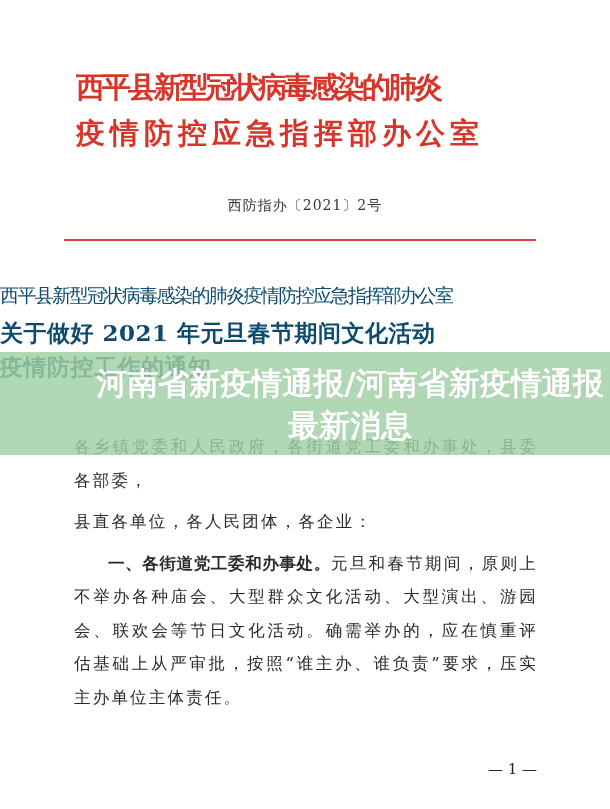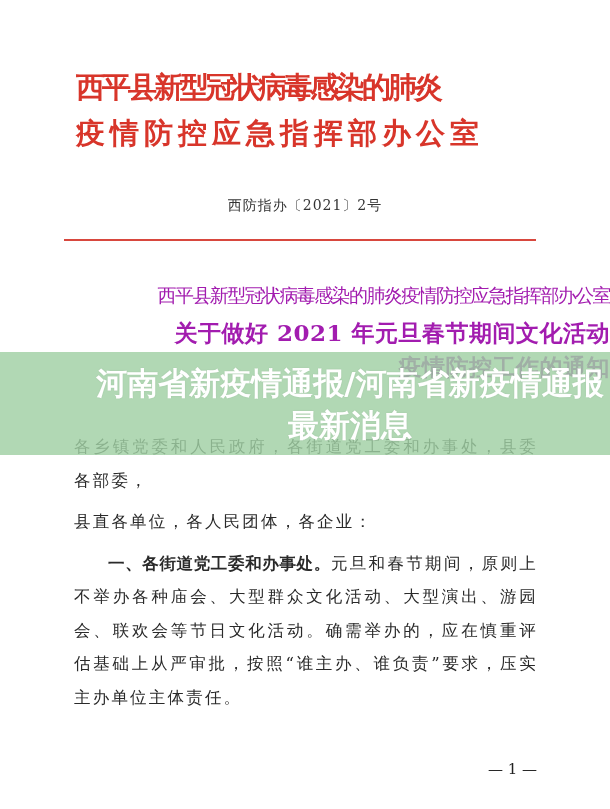--- a/index.html
+++ b/index.html
@@ -78,22 +78,22 @@
       left: 64px;
       top: 239px;
       width: 472px;
       height: 2px;
       background: #d8473e;
     }
     .title {
       position: absolute;
       left: 0;
       width: 610px;
-      text-align: right;
-      color: #a21caf;
+      text-align: left;
+      color: #0c4a6e;
       font-weight: bold;
       white-space: nowrap;
     }
     .title-1 {
       top: 283px;
       font-size: 19px;
       letter-spacing: -1.6px;
       font-weight: normal;
     }
     .title-2 {

